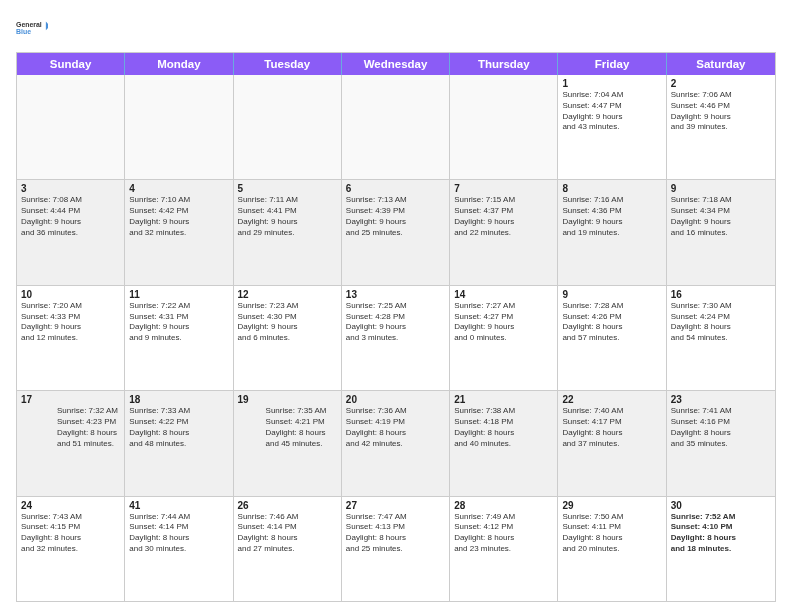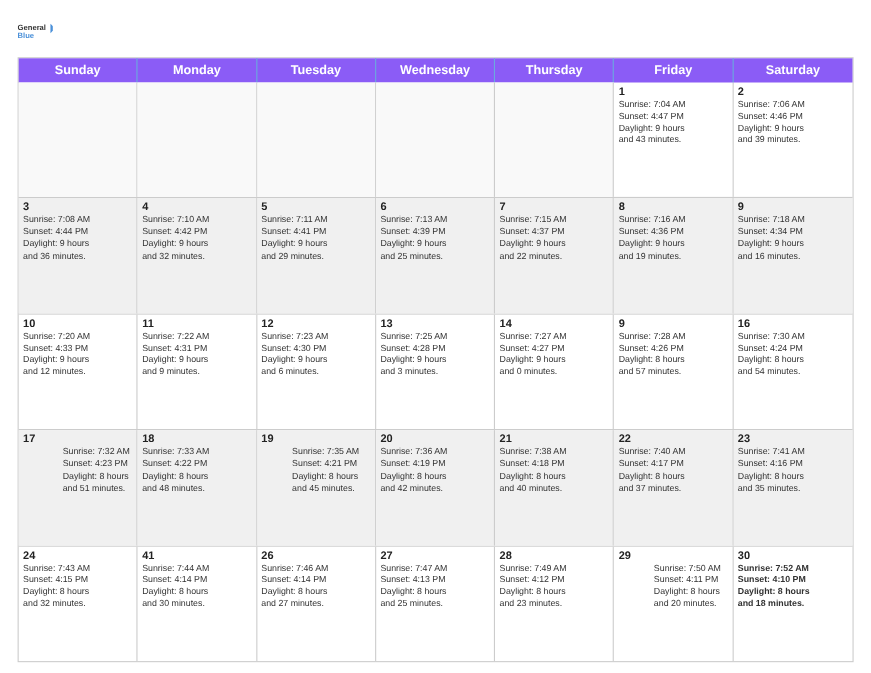--- a/index.html
+++ b/index.html
@@ -331,21 +331,21 @@
           </div>
           <div class="cal-cell">
             <div class="day-num">28</div>
             <div class="day-info" style="white-space: pre-line;">Sunrise: 7:49 AM
 Sunset: 4:12 PM
 Daylight: 8 hours
 and 23 minutes.</div>
           </div>
           <div class="cal-cell">
             <div class="day-num">29</div>
-            <div class="day-info" style="white-space: pre-line; margin-left: 32px;">Sunrise: 7:50 AM
+            <div class="day-info" style="white-space: pre-line;">Sunrise: 7:50 AM
 Sunset: 4:11 PM
 Daylight: 8 hours
 and 20 minutes.</div>
           </div>
           <div class="cal-cell">
             <div class="day-num">30</div>
             <div class="day-info" style="white-space: pre-line; font-weight: bold;">Sunrise: 7:52 AM
 Sunset: 4:10 PM
 Daylight: 8 hours
 and 18 minutes.</div>

